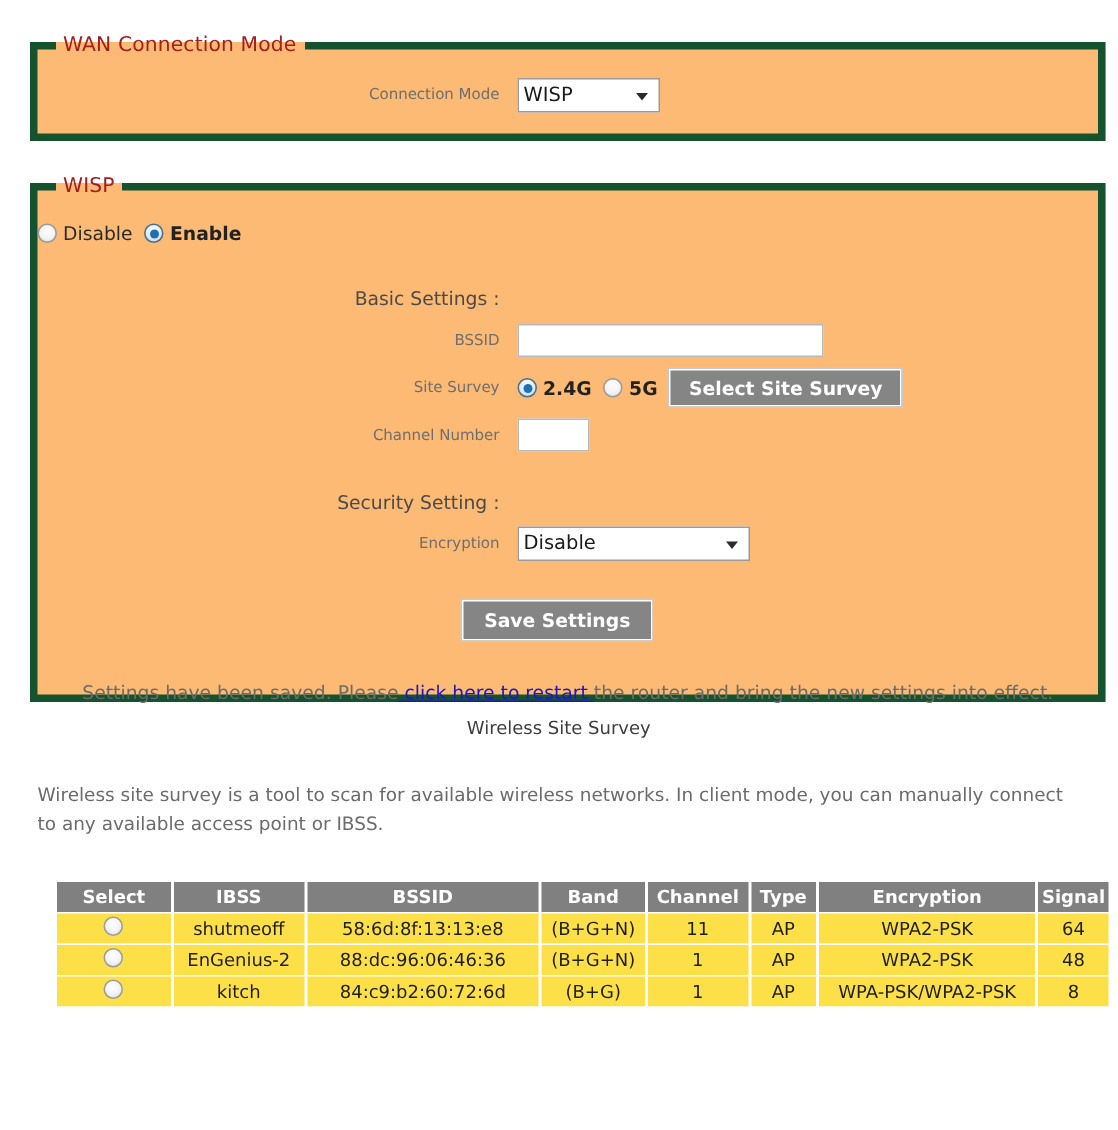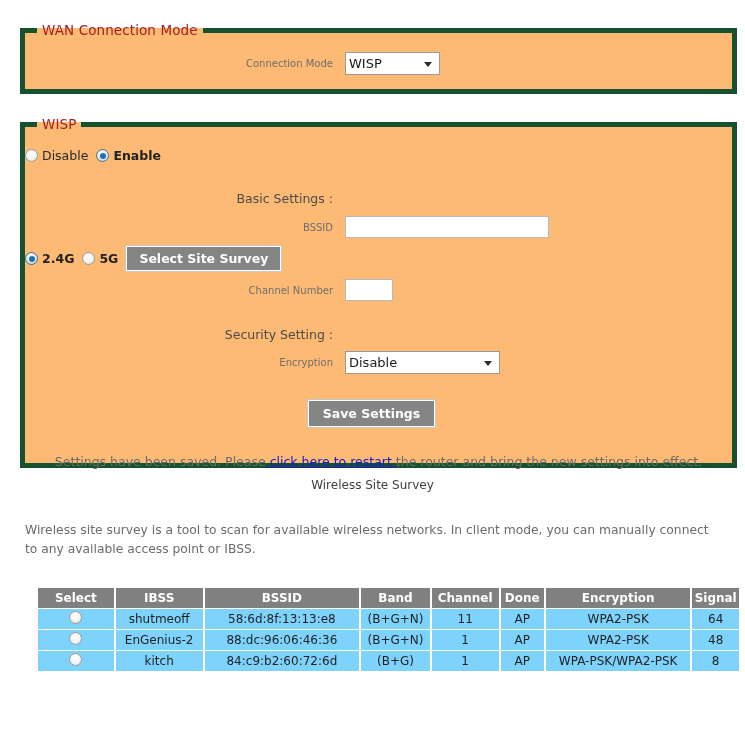--- a/index.html
+++ b/index.html
@@ -202,21 +202,21 @@
     height: 20px;
     border-left: 2px solid #ffffff;
     border-right: 2px solid #ffffff;
     border-bottom: 1px solid #ffffff;
     text-align: center;
     padding: 1px 2px;
   }
   .survey-table th:first-child { border-left: none; }
   .survey-table th:last-child { border-right: none; }
   .survey-table td {
-    background: #7dd3fc;
+    background: #fde047;
     color: #1f1f1f;
     height: 21px;
     border-left: 2px solid #ffffff;
     border-right: 2px solid #ffffff;
     border-bottom: 1px solid #ffffff;
     text-align: center;
     padding: 1px 2px;
   }
   .survey-table td:first-child { border-left: none; }
   .survey-table td:last-child { border-right: none; }
@@ -282,20 +282,21 @@
     </div>
 
     <div class="frow" style="margin-top:10px;">
       <div class="flabel" style="width:320px;">BSSID</div>
       <div class="fctl">
         <input class="ui-text" type="text" style="width: 204px;" value="">
       </div>
     </div>
 
     <div class="frow" style="margin-top:8px;">
+      <div class="flabel" style="width:320px;">Site Survey</div>
       <div class="fctl">
         <span class="radio-item">
           <span class="radio checked"></span>
           <span class="rtext">2.4G</span>
         </span>
         <span class="radio-item">
           <span class="radio"></span>
           <span class="rtext">5G</span>
         </span>
         <button class="gbtn">Select Site Survey</button>
@@ -338,21 +339,21 @@
   <div class="survey-desc">Wireless site survey is a tool to scan for available wireless networks. In client mode, you can manually connect to any available access point or IBSS.</div>
 
   <table class="survey-table">
     <thead>
       <tr>
         <th class="col-select">Select</th>
         <th class="col-ssid">IBSS</th>
         <th class="col-bssid">BSSID</th>
         <th class="col-band">Band</th>
         <th class="col-channel">Channel</th>
-        <th class="col-type">Done</th>
+        <th class="col-type">Type</th>
         <th class="col-enc">Encryption</th>
         <th class="col-signal">Signal</th>
       </tr>
     </thead>
     <tbody>
       <tr>
         <td><span class="radio"></span></td>
         <td>shutmeoff</td>
         <td>58:6d:8f:13:13:e8</td>
         <td>(B+G+N)</td>

